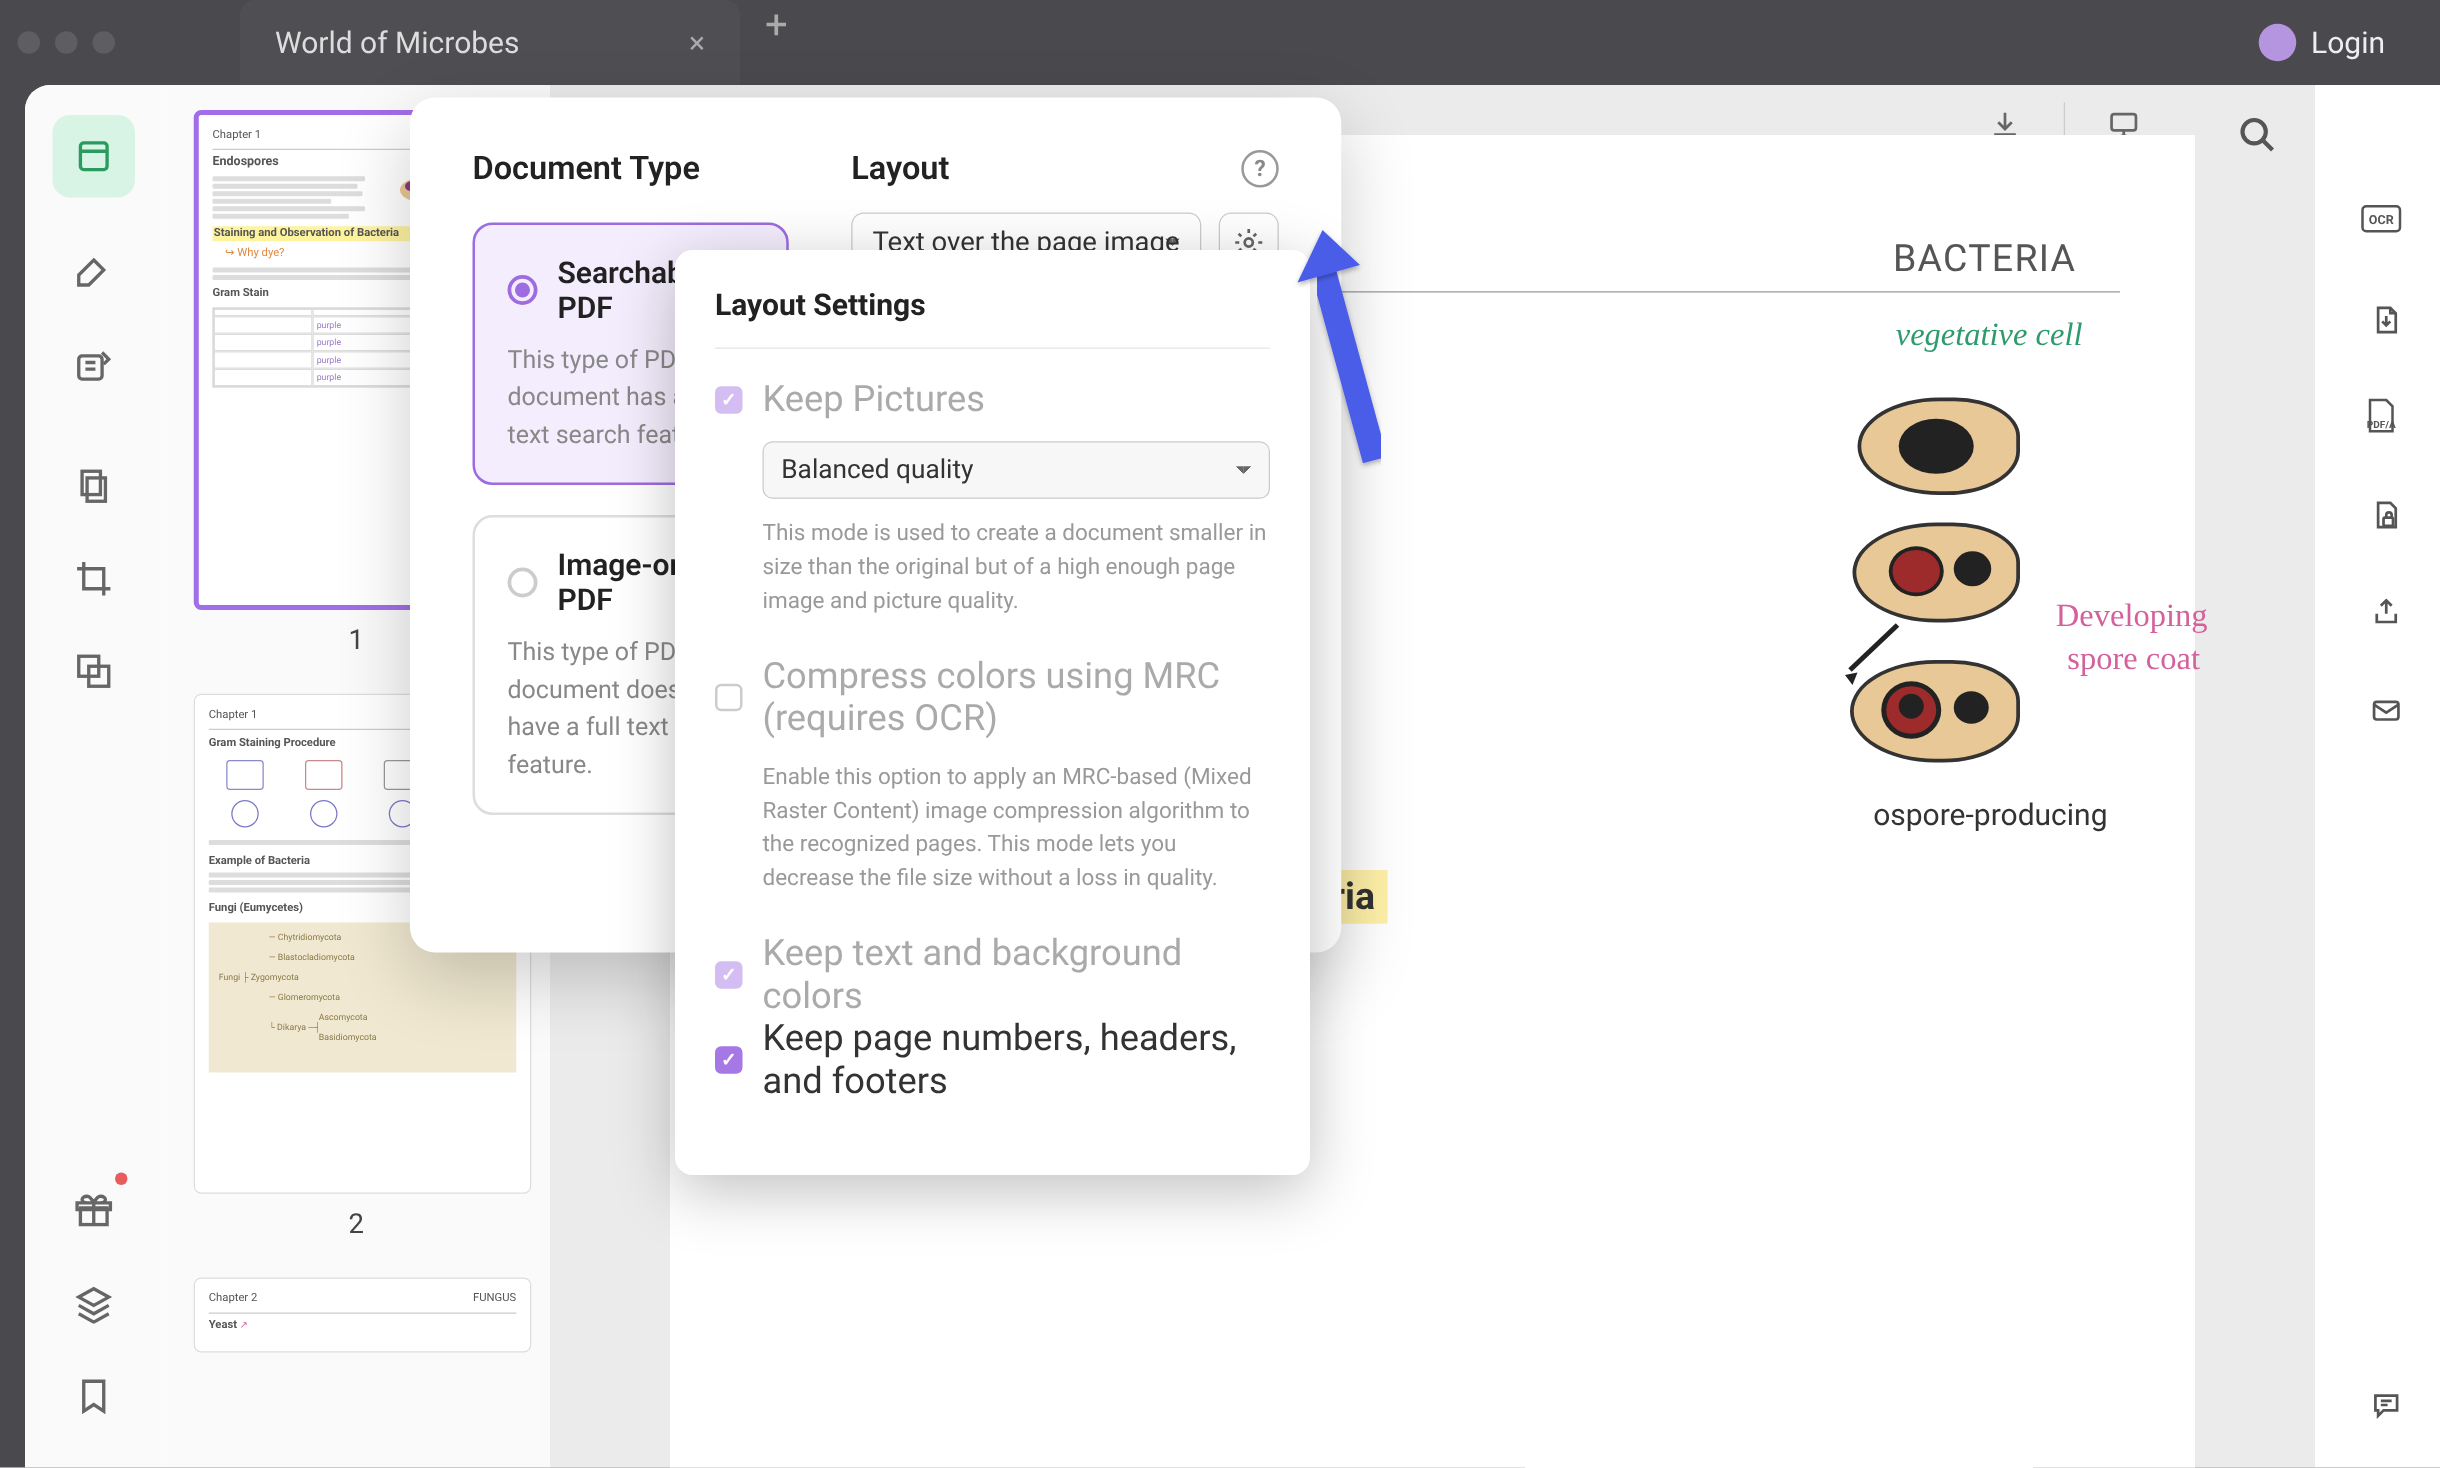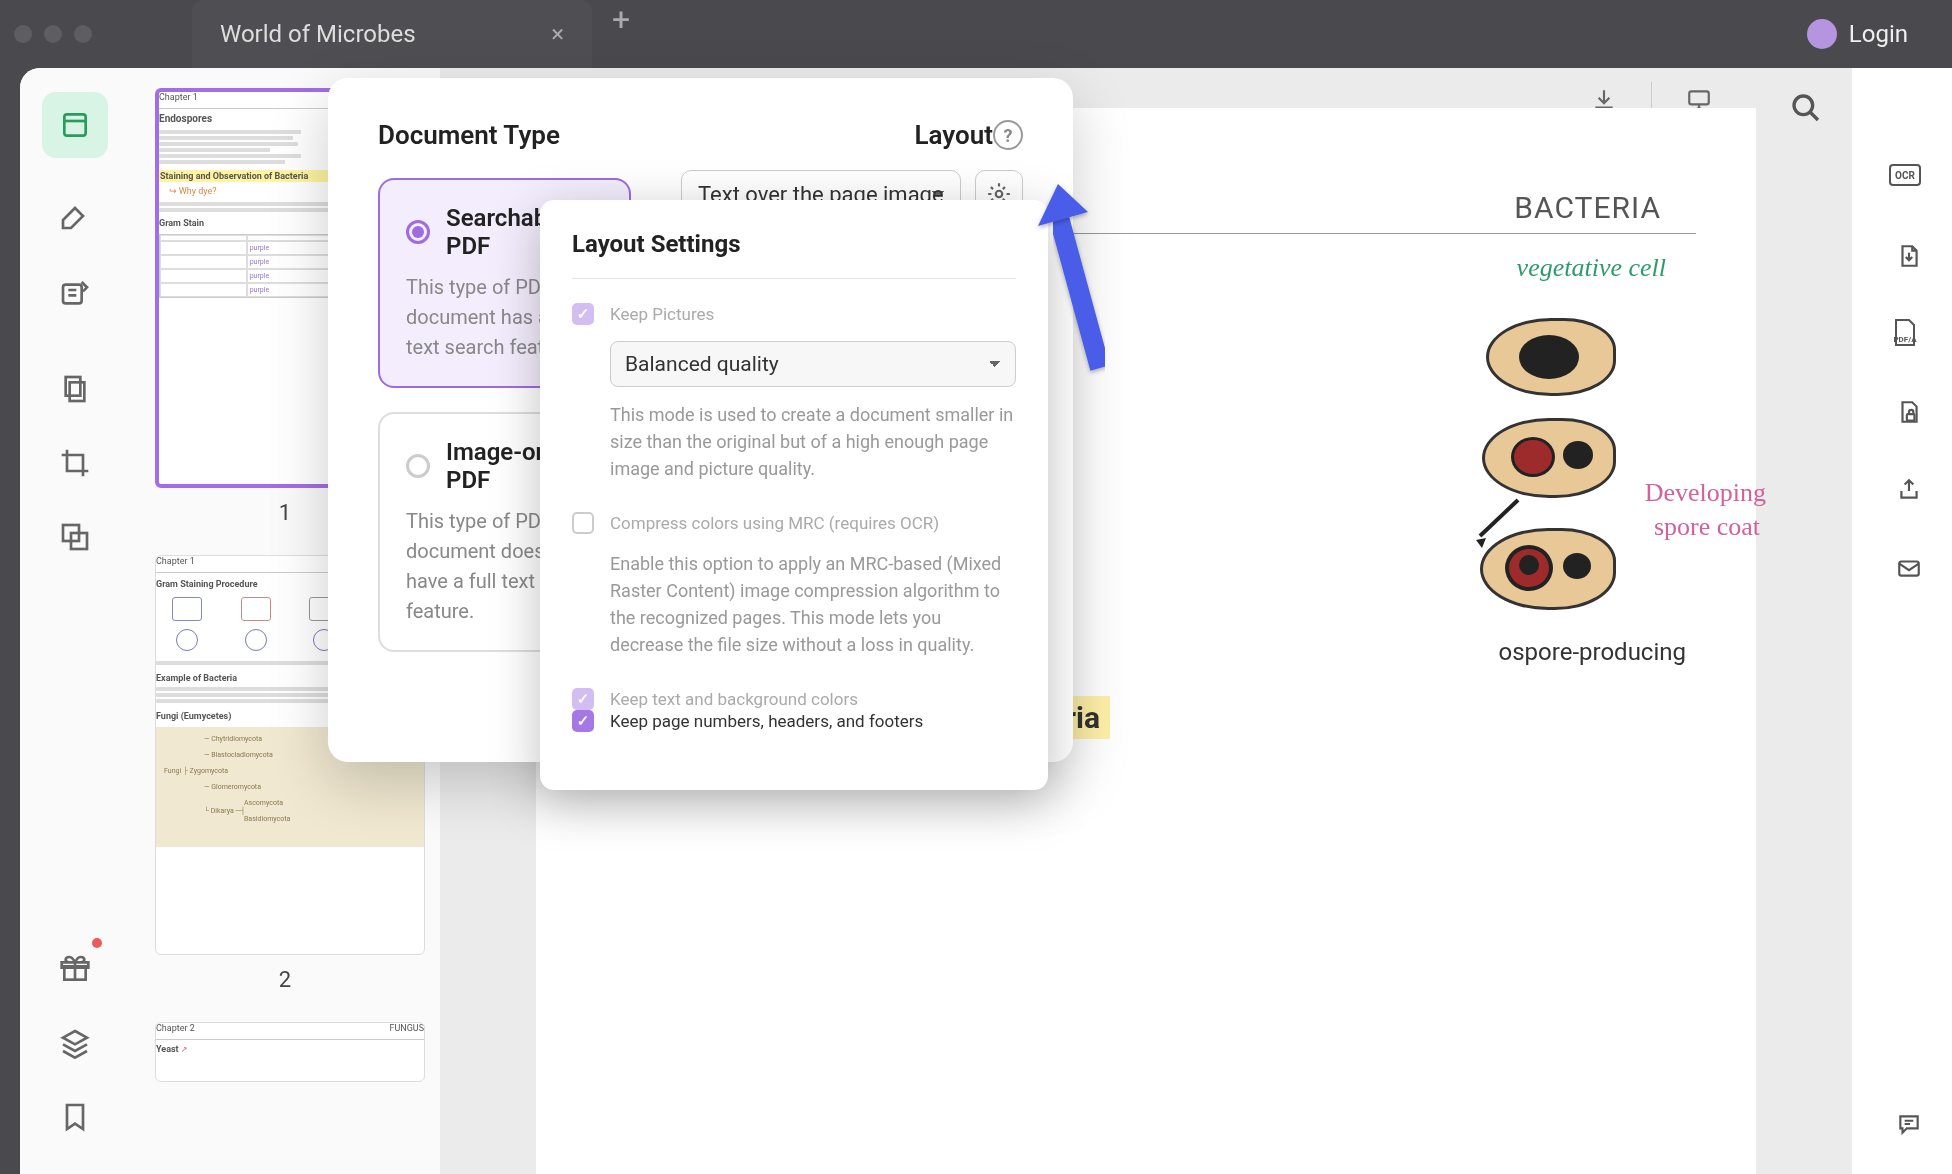--- a/index.html
+++ b/index.html
@@ -24,21 +24,21 @@
 .left-sidebar { width: 110px; background: #fafafa; border-radius: 20px 0 0 0; display: flex; flex-direction: column; align-items: center; padding: 24px 0; gap: 8px; }
 .sidebar-tool { width: 66px; height: 66px; border-radius: 14px; display: flex; align-items: center; justify-content: center; cursor: pointer; position: relative; }
 .sidebar-tool.active { background: #d8f4e5; }
 .sidebar-divider { width: 30px; height: 1px; background: transparent; margin: 6px 0; }
 .sidebar-spacer { flex: 1; }
 .gift-badge { position: absolute; top: 2px; right: 6px; width: 10px; height: 10px; border-radius: 50%; background: #e85c5c; }
 
 
 .thumbnails-panel { width: 310px; background: #fafafa; padding: 20px 25px; overflow-y: auto; }
 .thumb-wrap { margin-bottom: 30px; }
-.thumb { width: 270px; height: 400px; background: #fff; border: 1px solid #ddd; border-radius: 6px; padding: 0; font-size: 8px; color: #555; overflow: hidden; position: relative; }
+.thumb { width: 270px; height: 400px; background: #fff; border: 1px solid #ddd; border-radius: 6px; padding: 11px; font-size: 8px; color: #555; overflow: hidden; position: relative; }
 .thumb.selected { border: 4px solid #a26de8; }
 .thumb-header { display: flex; justify-content: space-between; font-size: 9px; margin-bottom: 6px; }
 .thumb-num { text-align: center; font-size: 22px; color: #444; margin-top: 12px; }
 .thumb-cell { width: 18px; height: 14px; background: #e8c896; border-radius: 50%; }
 .thumb-text-line { height: 4px; background: #ddd; margin: 2px 0; border-radius: 1px; }
 .thumb-highlight { background: #fef4a0; padding: 1px; }
 .thumb-table { border: 1px solid #ccc; margin-top: 6px; }
 .thumb-table-row { display: flex; }
 .thumb-table-cell { flex: 1; border: 1px solid #ddd; padding: 2px; font-size: 7px; color: #9878c8; }
 
@@ -76,37 +76,37 @@
 
 .radio-card { border: 2px solid #ddd; border-radius: 16px; padding: 24px 26px; margin-bottom: 24px; cursor: pointer; }
 .radio-card.selected { border-color: #9d6ce0; background: #f4edfd; }
 .radio-card-header { display: flex; align-items: center; gap: 16px; margin-bottom: 12px; }
 .radio-circle { width: 24px; height: 24px; border: 3px solid #9d6ce0; border-radius: 50%; flex-shrink: 0; display: flex; align-items: center; justify-content: center; }
 .radio-circle.checked::after { content: ""; width: 12px; height: 12px; background: #9d6ce0; border-radius: 50%; }
 .radio-circle.unchecked { border-color: #ccc; }
 .radio-title { font-size: 24px; font-weight: 600; color: #222; }
 .radio-desc { font-size: 20px; color: #888; line-height: 1.5; }
 
-.layout-header { display: flex; align-items: center; justify-content: flex-end; margin-bottom: 20px; }
+.layout-header { display: flex; align-items: center; justify-content: space-between; margin-bottom: 20px; }
 .help-icon { width: 30px; height: 30px; border: 2px solid #999; border-radius: 50%; display: flex; align-items: center; justify-content: center; color: #888; font-size: 18px; font-weight: 700; cursor: pointer; }
 .layout-select-row { display: flex; gap: 14px; }
 .layout-select { flex: 1; height: 48px; border: 1.5px solid #ccc; border-radius: 10px; padding: 0 16px; font-size: 22px; color: #333; background: #fff; appearance: none; background-image: linear-gradient(45deg, transparent 50%, #666 50%), linear-gradient(135deg, #666 50%, transparent 50%); background-position: calc(100% - 22px) 20px, calc(100% - 16px) 20px; background-size: 6px 6px; background-repeat: no-repeat; }
 .gear-btn { width: 48px; height: 48px; border: 1.5px solid #ccc; border-radius: 10px; display: flex; align-items: center; justify-content: center; cursor: pointer; background: #fff; }
 
 
 .popover { position: absolute; top: 200px; left: 540px; width: 508px; background: #fff; border-radius: 14px; box-shadow: 0 12px 50px rgba(0,0,0,0.25); padding: 30px 32px 42px; z-index: 20; }
 .popover-title { font-size: 24px; font-weight: 700; color: #222; margin-bottom: 20px; }
 .popover-hr { border-top: 1px solid #e5e5e5; margin-bottom: 24px; }
 .checkbox-row { display: flex; align-items: center; gap: 16px; margin-bottom: 16px; }
 .checkbox { width: 22px; height: 22px; border-radius: 5px; flex-shrink: 0; display: flex; align-items: center; justify-content: center; }
 .checkbox.checked { background: #a578e6; }
 .checkbox.checked::after { content: "✓"; color: #fff; font-size: 15px; font-weight: 700; }
 .checkbox.checked.disabled { background: #d3bdf2; }
 .checkbox.unchecked { border: 2px solid #ccc; background: #fff; }
-.checkbox-label { font-size: 17px; color: #333; }
+.checkbox-label { font-size: 29px; color: #333; }
 .checkbox-label.disabled { color: #aaa; }
 .sub-select { margin-left: 38px; margin-bottom: 14px; }
 .sub-select select { width: 100%; height: 46px; border: 1px solid #ccc; border-radius: 8px; padding: 0 14px; font-size: 21px; color: #333; background: #f7f7f7; appearance: none; background-image: linear-gradient(45deg, transparent 50%, #666 50%), linear-gradient(135deg, #666 50%, transparent 50%); background-position: calc(100% - 20px) 19px, calc(100% - 14px) 19px; background-size: 6px 6px; background-repeat: no-repeat; }
 .setting-desc { font-size: 18px; color: #999; line-height: 1.5; margin-left: 38px; margin-bottom: 30px; }
 
 
 .blue-arrow { position: absolute; top: 178px; left: 1030px; z-index: 30; pointer-events: none; }
 
 
 .icon-svg { width: 32px; height: 32px; }

